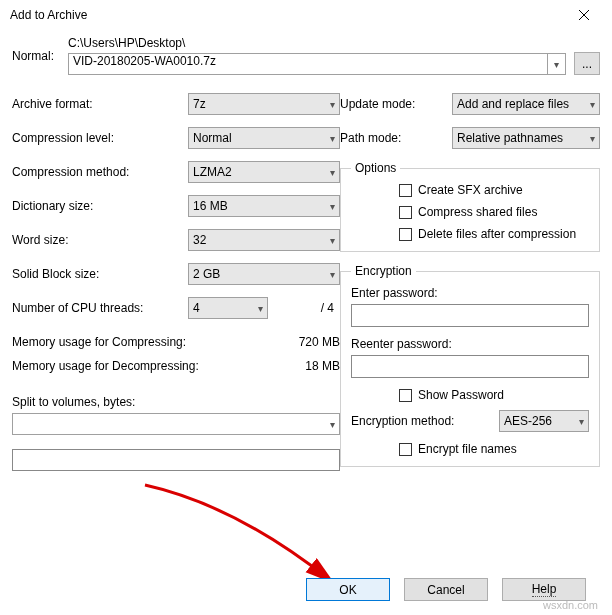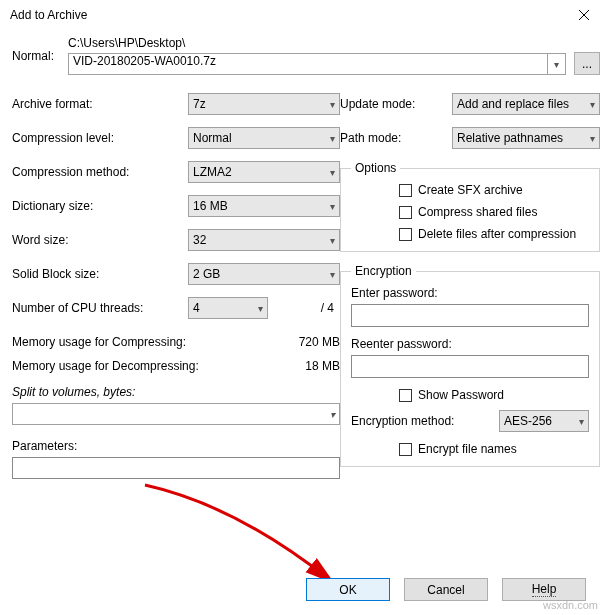--- a/index.html
+++ b/index.html
@@ -130,29 +130,28 @@
         <span class="threads-extra" style="margin-left:auto;padding-right:6px;">/ 4</span>
       </div>
       <div class="mem-row" style="margin-top:16px;">
         <span>Memory usage for Compressing:</span>
         <span>720 MB</span>
       </div>
       <div class="mem-row">
         <span>Memory usage for Decompressing:</span>
         <span>18 MB</span>
       </div>
-      <div style="margin-top:12px;font-style:italic;">
+      <div style="margin-top:22px;">
         <span class="stack-label">Split to volumes, bytes:</span>
         <div class="select" style="width:100%;background:#fff;">
             <span></span>
             <span class="chev">▾</span>
           </div>
       </div>
       <div style="margin-top:14px;">
-        <span class="stack-label">Parameters:</span>
         <input class="input-full" style="">
       </div>
     </div>
 
     <div class="col-right">
       <div class="right-row">
         <span class="right-label">Update mode:</span>
         <div class="select w-full">
             <span>Add and replace files</span>
             <span class="chev">▾</span>

